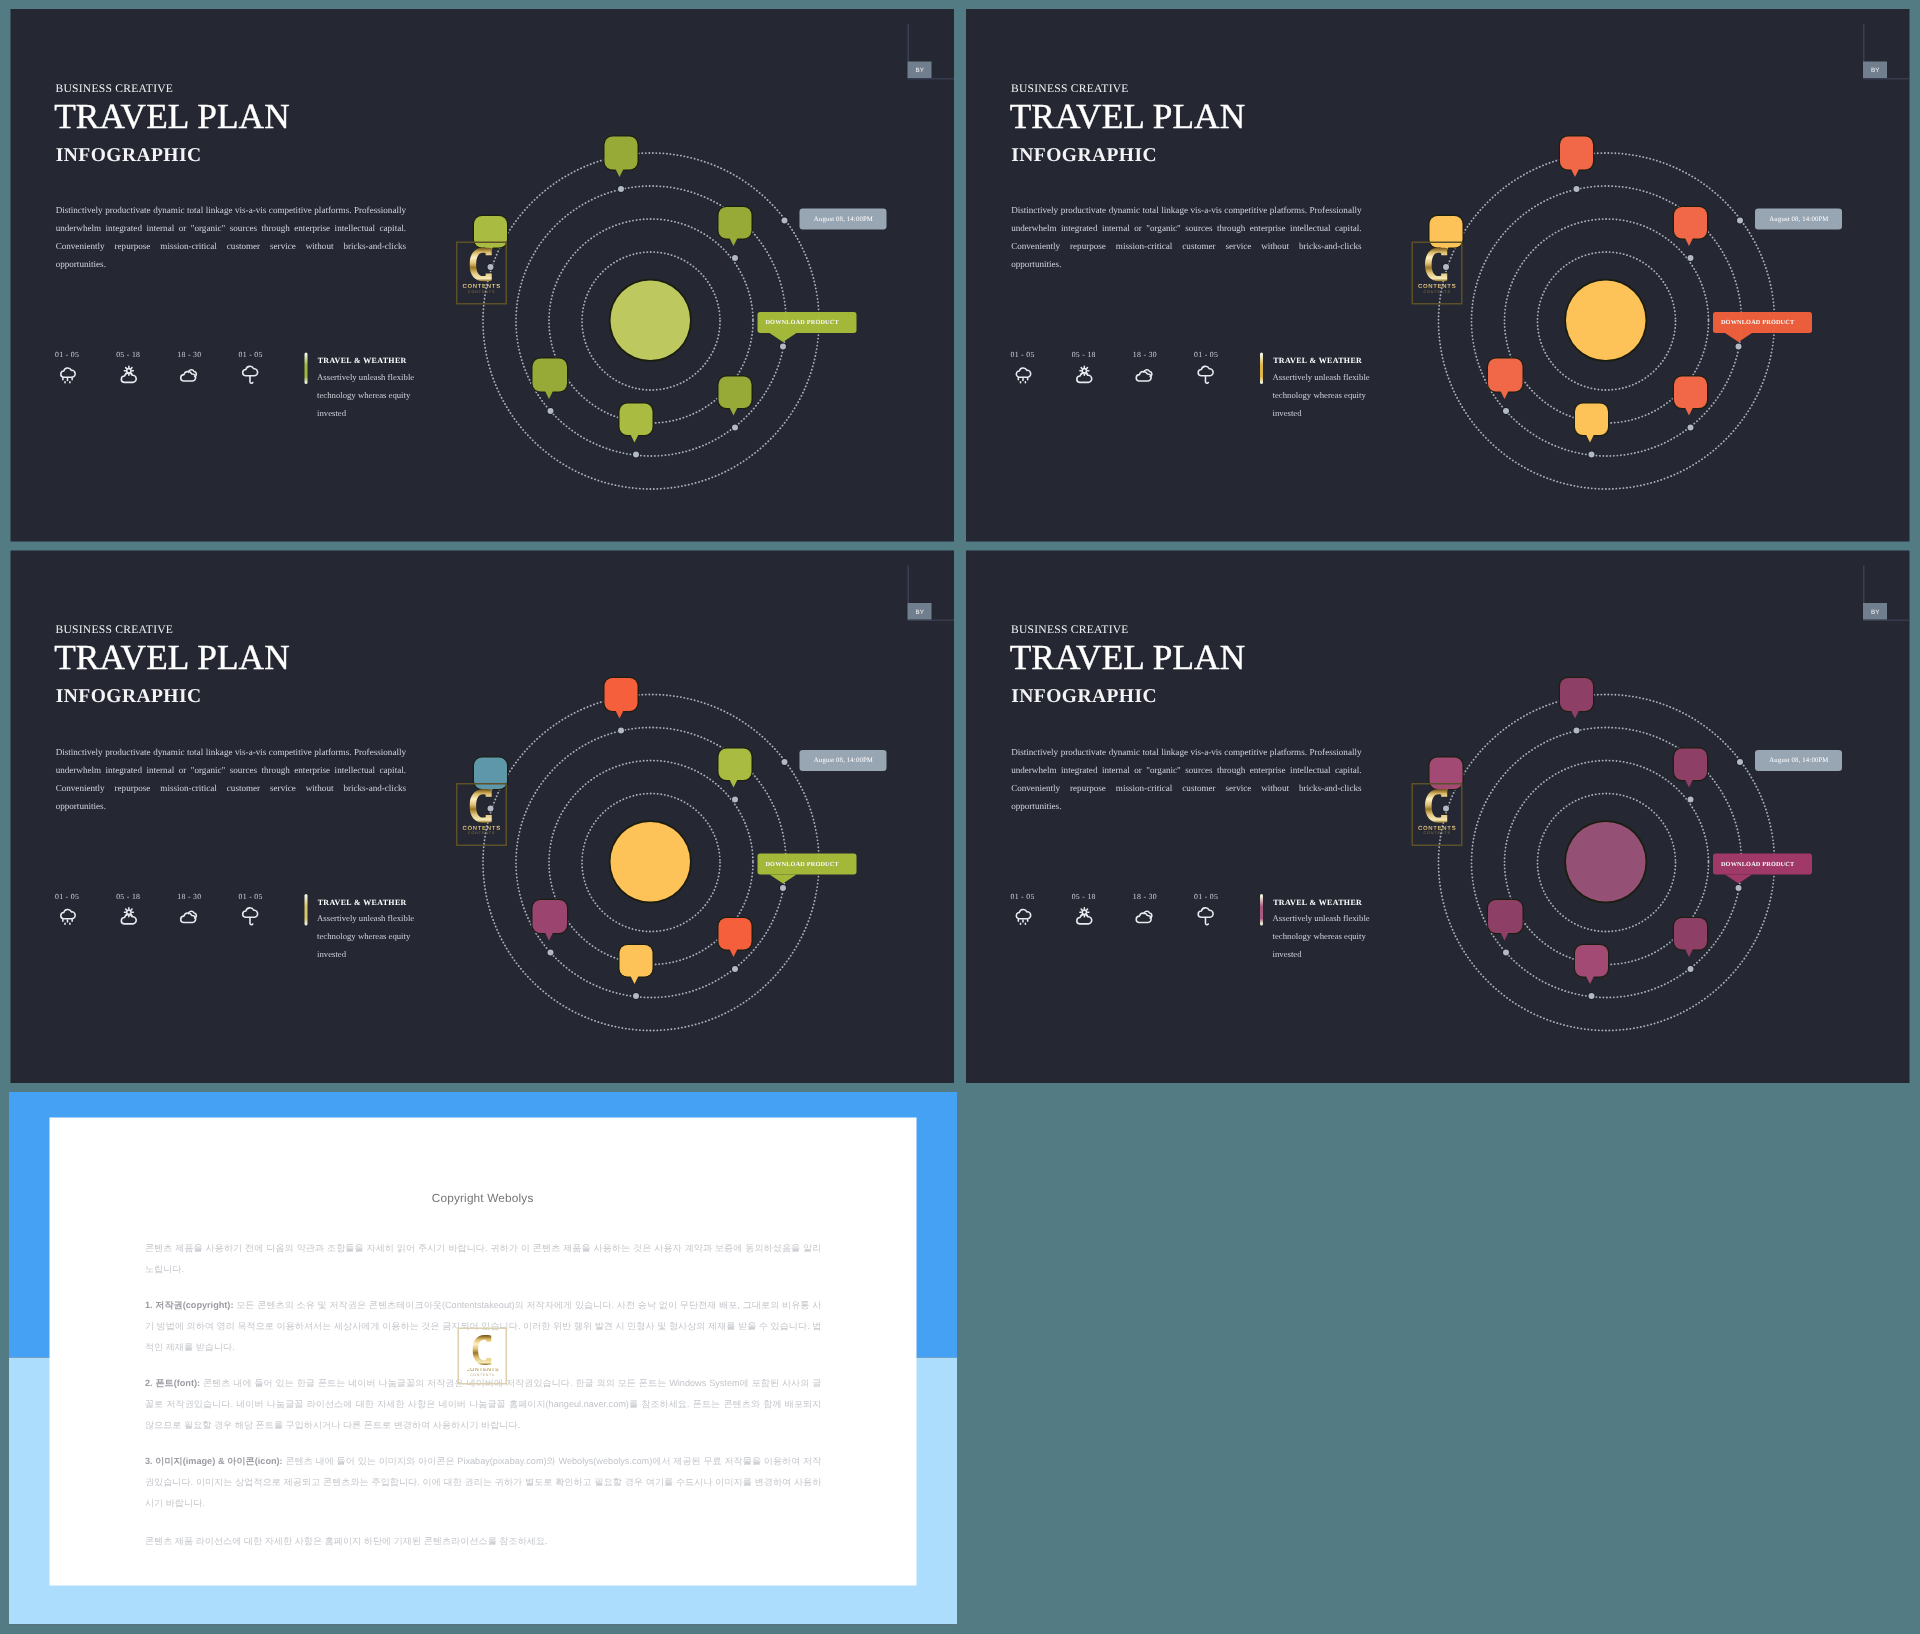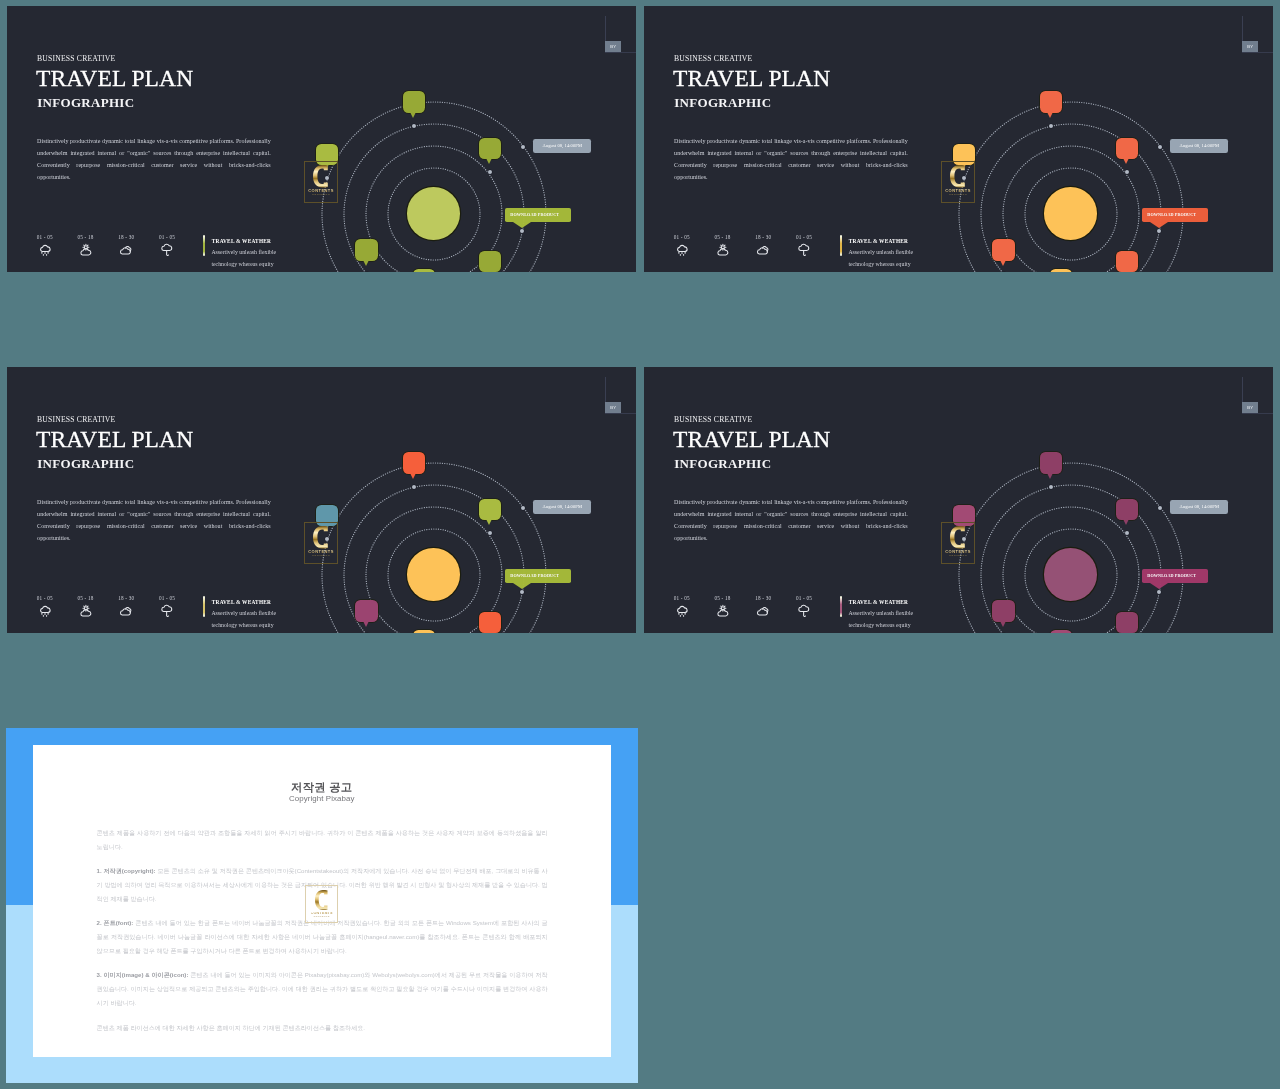--- a/index.html
+++ b/index.html
@@ -5,21 +5,21 @@
 <style>
   html,body{margin:0;padding:0;}
   body{width:1280px;height:1089px;background:#537b83;overflow:hidden;
        font-family:"Liberation Serif",serif;}
   .stage{position:absolute;left:0;top:0;width:1280px;height:1089px;}
   .slide{position:absolute;background:#252832;overflow:hidden;}
   .s1{left:7px;top:6px;}
   .s2{left:644px;top:6px;}
   .s3{left:7px;top:367px;}
   .s4{left:644px;top:367px;}
-  .slide.dark{width:629px;height:266px;}
+  .slide.dark{width:629px;height:355px;}
 
   
   .eyebrow{position:absolute;left:30.0px;top:48.3px;font-size:7.7px;letter-spacing:.18px;
            color:#f2f2f4;font-family:"Liberation Serif",serif;white-space:nowrap;}
   .headline{position:absolute;left:29.1px;top:59.6px;font-size:23.5px;line-height:25px;color:#ffffff;
             font-family:"Liberation Serif",serif;letter-spacing:.1px;white-space:nowrap;
             -webkit-text-stroke:.28px #ffffff;}
   .subhead{position:absolute;left:30.2px;top:88.5px;font-size:13px;font-weight:bold;color:#f4f4f6;
            letter-spacing:.3px;font-family:"Liberation Serif",serif;white-space:nowrap;}
   .bodytext{position:absolute;left:30.1px;top:130.0px;width:233.6px;font-size:6.07px;line-height:11.96px;
@@ -528,22 +528,21 @@
         </div>
         <div class="wm-n">CONTENTS</div>
         <div class="wm-s">CONTENTS</div>
       </div>
     </div>
 
   <div class="slide s5">
     <div class="cpy-top"></div>
     <div class="cpy-bot"></div>
     <div class="cpy-page">
-      <div class="cpy-title">저작권 공고</div>
-      <div class="cpy-sub">Copyright Pixabay</div>
+      <div class="cpy-sub">Copyright Webolys</div>
       <div class="cpy-body" id="cpy-body">
           <p>콘텐츠 제품을 사용하기 전에 다음의 약관과 조항들을 자세히 읽어 주시기 바랍니다. 귀하가 이 콘텐츠 제품을 사용하는 것은 사용자 계약과 보증에 동의하셨음을 알리노립니다.</p>
           <p><b>1. 저작권(copyright):</b> 모든 콘텐츠의 소유 및 저작권은 콘텐츠테이크아웃(Contentstakeout)의 저작자에게 있습니다. 사전 승낙 없이 무단전재 배포, 그대로의 비유통 사기 방법에 의하여 영리 목적으로 이용하셔서는 세상사에게 이용하는 것은 금지되어 있습니다. 이러한 위반 행위 발견 시 민형사 및 형사상의 제재를 받을 수 있습니다. 법적인 제재를 받습니다.</p>
           <p><b>2. 폰트(font):</b> 콘텐츠 내에 들어 있는 한글 폰트는 네이버 나눔글꼴의 저작권은 네이버에 저작권있습니다. 한글 외의 모든 폰트는 Windows System에 포함된 사사의 글꼴로 저작권있습니다. 네이버 나눔글꼴 라이선스에 대한 자세한 사항은 네이버 나눔글꼴 홈페이지(hangeul.naver.com)를 참조하세요. 폰트는 콘텐츠와 함께 배포되지 않으므로 필요할 경우 해당 폰트를 구입하시거나 다른 폰트로 변경하여 사용하시기 바랍니다.</p>
           <p><b>3. 이미지(image) &amp; 아이콘(icon):</b> 콘텐츠 내에 들어 있는 이미지와 아이콘은 Pixabay(pixabay.com)와 Webolys(webolys.com)에서 제공된 무료 저작물을 이용하여 저작권있습니다. 이미지는 상업적으로 제공되고 콘텐츠와는 주입합니다. 이에 대한 권리는 귀하가 별도로 확인하고 필요할 경우 여기를 수드시나 이미지를 변경하여 사용하시기 바랍니다.</p>
           <p>콘텐츠 제품 라이선스에 대한 자세한 사항은 홈페이지 하단에 기재된 콘텐츠라이선스를 참조하세요.</p>
         </div>
       <div class="cpy-wm">
         <div class="cwm-c" id="cpy-c">
             <svg width="13.2" height="20" viewBox="0 0 60 90" preserveAspectRatio="none">

